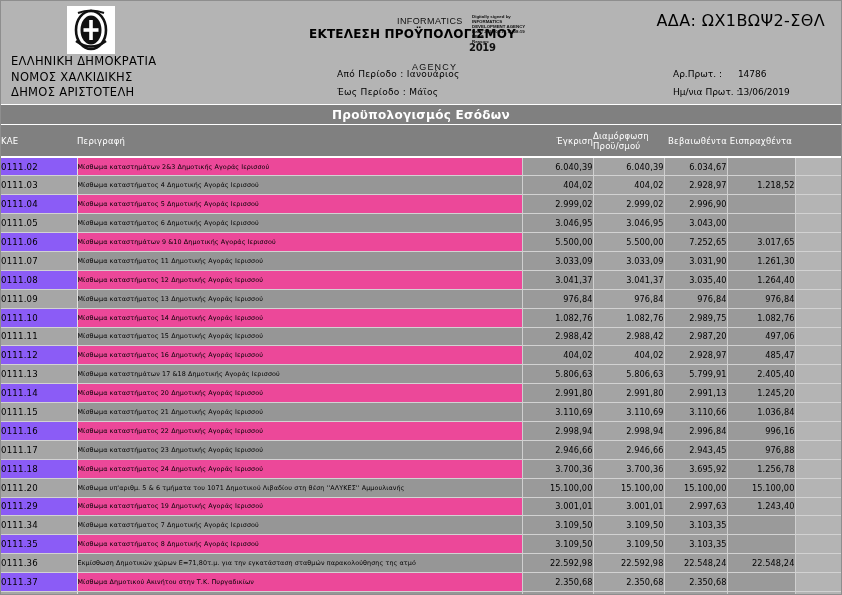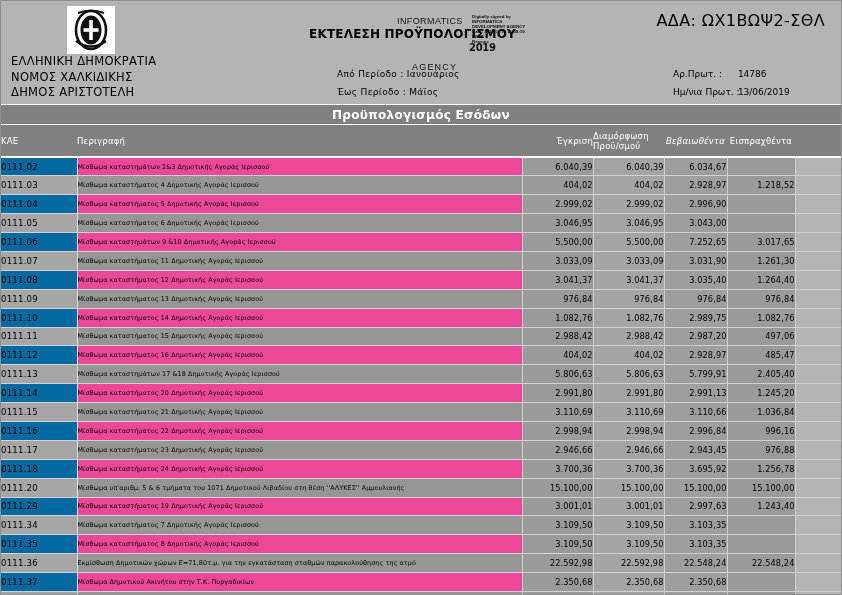--- a/index.html
+++ b/index.html
@@ -194,33 +194,33 @@
     color: #ffffff;
     height: 31px;
     font-size: 8.5px;
     letter-spacing: 0.2px;
     border-bottom: 2px solid #ffffff;
   }
   th.h-kae      { text-align: left;  padding-left: 11px; }
   th.h-desc     { text-align: left;  padding-left: 60px; }
   th.h-num      { text-align: right; padding-right: 9px; }
   th.h-num2     { text-align: left; line-height: 10px; }
-  th.h-num3     { text-align: center; font-style: italic; }
+  th.h-num3     { text-align: right; }
   th.h-num4     { text-align: center; padding-left: 4px; }
   th.h-blank    { }
 
   tbody tr { height: 18.9px; }
   tbody td {
     font-size: 7.2px;
     color: #000000;
     border-bottom: 1px solid #d2d2d2;
     box-sizing: border-box;
   }
   td.c-kae {
-    background: #0369a1;
+    background: #8b5cf6;
     padding-left: 11px;
     font-size: 8.6px;
     letter-spacing: 0.2px;
     border-right: 1px solid #e2e2e2;
     white-space: nowrap;
   }
   td.c-desc {
     background: #ec4899;
     padding-left: 16px;
     font-weight: bold;

